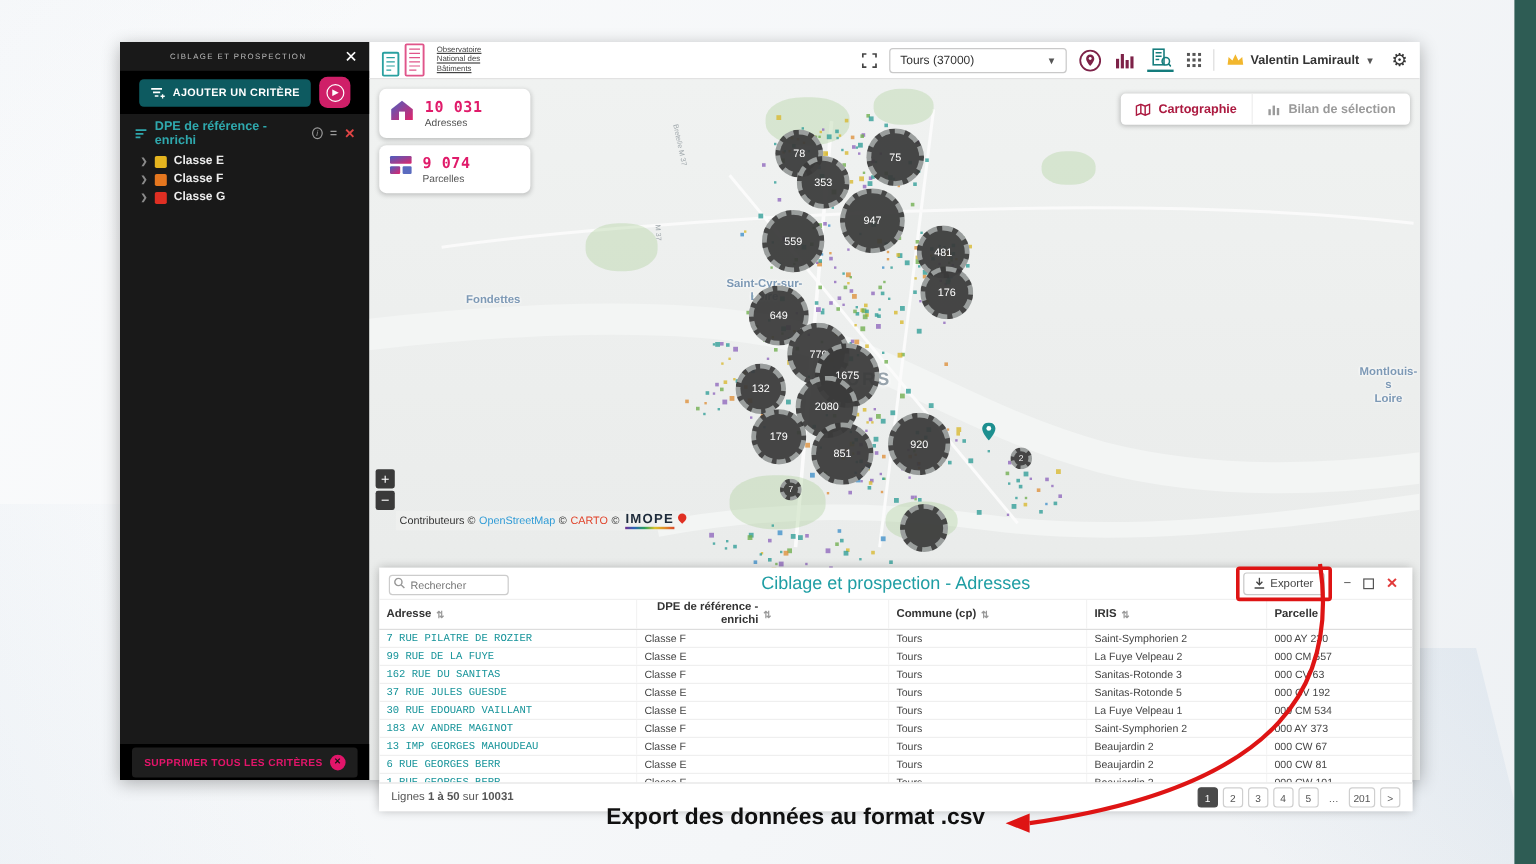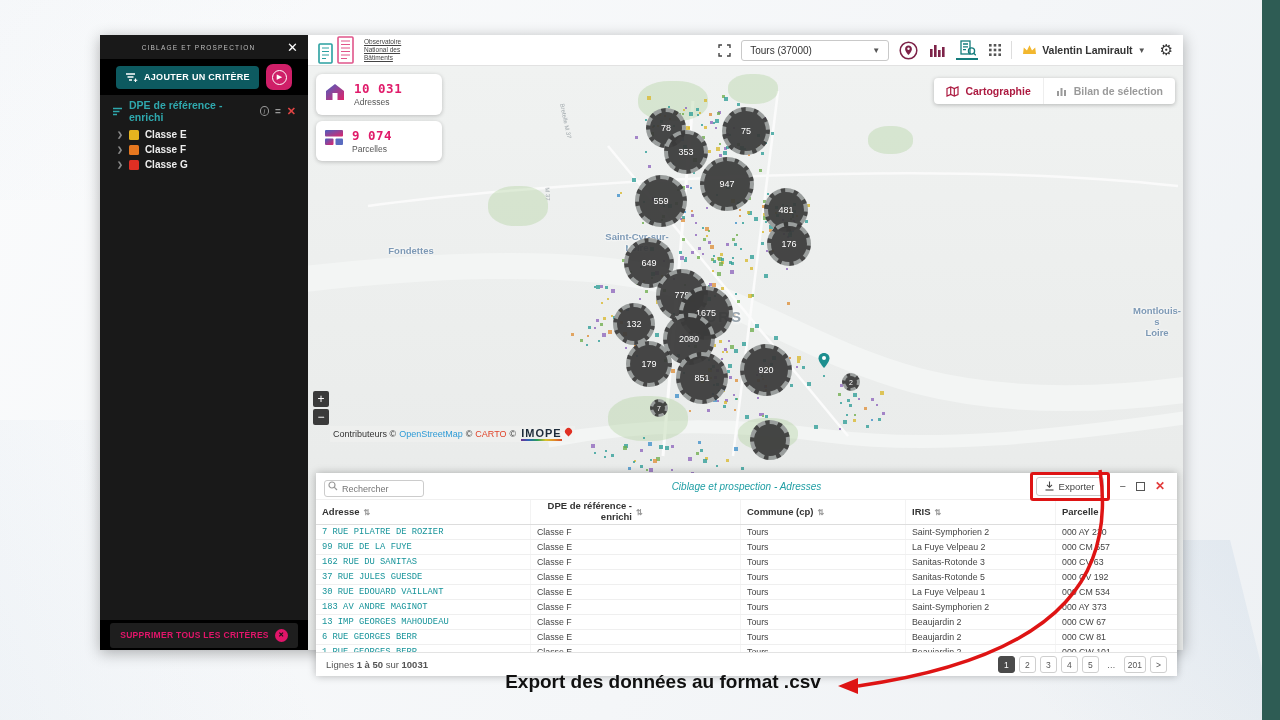--- a/index.html
+++ b/index.html
@@ -86,21 +86,21 @@
   .attr-carto { color:#e0432a; }
   .attr-imope { font-weight:bold; color:#1d2b3a; letter-spacing:1px; font-size:11px; border-bottom:2px solid; border-image:linear-gradient(90deg,#7a2a8a,#2a62b8,#2aa05a,#d9c22a,#e08a2a,#d8402a) 1; padding-bottom:0; margin-left:2px; }
   .imope-pin { width:7px; height:7px; background:#e03022; border-radius:50% 50% 50% 0; transform:rotate(-45deg); position:relative; top:-3px; }
 
   
   .panel { position:absolute; left:216px; top:410px; width:861px; height:203px; background:#fff; box-shadow:0 0 8px rgba(0,0,0,.28); z-index:6; display:flex; flex-direction:column;margin-top:28px; }
   .panel-top { height:26px; display:flex; align-items:center; padding:0 8px; gap:8px; position:relative; flex:none; }
   .search-box { position:relative; width:100px; height:17px; }
   .search-box .i { position:absolute; left:4px; top:3px; }
   .search-box input { width:100%; height:100%; border:1px solid #ccc; border-radius:3px; font-family:inherit; font-size:9px; padding-left:17px; color:#333; outline:none; }
-  .panel-title { position:absolute; left:50%; transform:translateX(-50%); color:#1f9ea4; font-size:10px; white-space:nowrap;font-style:italic; }
+  .panel-title { position:absolute; left:50%; transform:translateX(-50%); color:#1f9ea4; font-size:15px; white-space:nowrap; }
   .panel-actions { margin-left:auto; display:flex; align-items:center; gap:10px; padding-right:4px; }
   .red-outline { display:inline-flex; border:3px solid #de1414; border-radius:3px; padding:2px 3px; margin:-5px 0; }
   .btn-export { background:#fff; border:1px solid #c9c9c9; border-radius:3px; font-family:inherit; font-size:9.5px; color:#444; padding:3px 8px; display:flex; align-items:center; gap:5px; cursor:pointer; }
   .win-min { color:#555; font-size:11px; cursor:pointer; }
   .win-max { width:9px; height:9px; border:1.5px solid #555; display:inline-block; cursor:pointer; }
   .win-close { color:#e23b3b; font-size:12px; font-weight:bold; cursor:pointer; }
   .thead, .trow { display:grid; grid-template-columns:215px 210px 165px 150px 1fr; align-items:center; }
   .thead { border-top:1px solid #f0f0f0; border-bottom:1px solid #ddd; min-height:26px; font-size:9.5px; font-weight:bold; color:#333; flex:none; }
   .th { display:flex; align-items:center; gap:4px; padding:0 6px; border-right:1px solid #f3f3f3; height:100%; }
   .th:last-child { border-right:none; }

